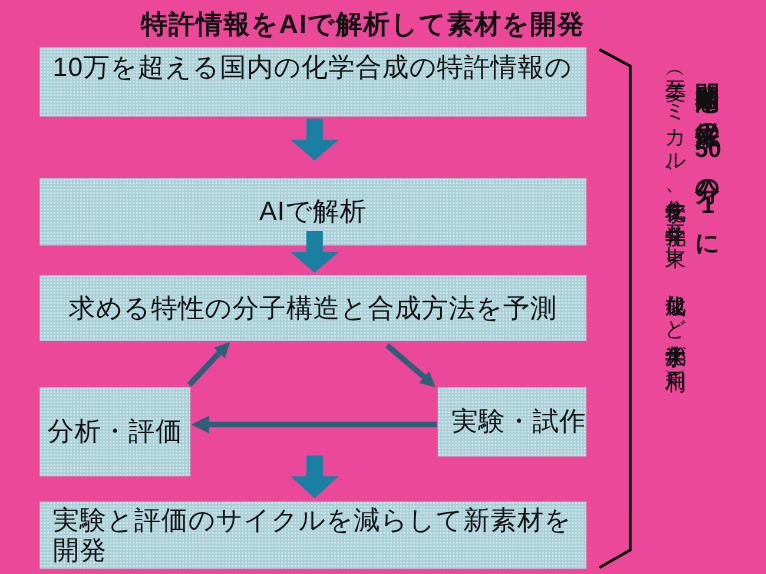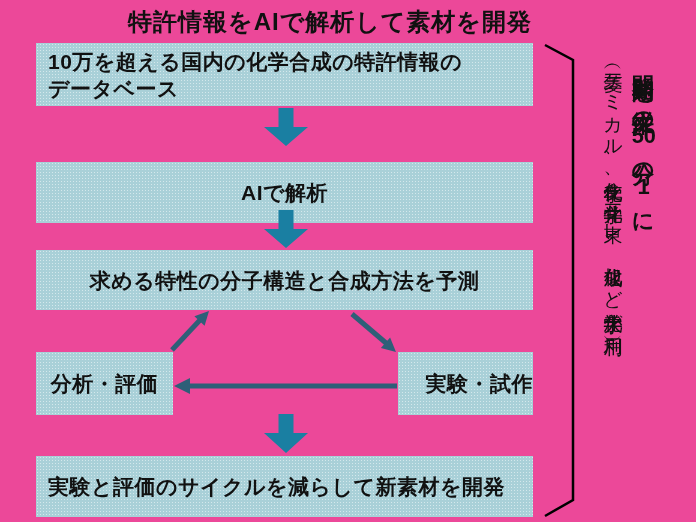--- a/index.html
+++ b/index.html
@@ -15,31 +15,31 @@
   .page-title{
     position:absolute;left:20px;top:6px;width:620px;
     text-align:center;font-size:24px;font-weight:bold;letter-spacing:1px;
   }
 
   .box{
     position:absolute;
     background-color:var(--box-fill);
     background-image:radial-gradient(rgba(255,255,255,.5) .8px, rgba(255,255,255,0) .9px);
     background-size:3px 3px;
-    font-size:21px;line-height:27px;letter-spacing:.5px;
-    display:flex;align-items:center;font-weight:bold;
+    font-size:24px;line-height:27px;letter-spacing:.5px;
+    display:flex;align-items:center;
   }
   .box.wide{left:36px;width:497px;}
   .box.center{justify-content:center;text-align:center;}
   .box.leftpad{padding-left:12px;box-sizing:border-box;}
 
   #box-db{top:43px;height:63px;align-items:flex-start;padding-top:5px;}
   #box-ai{top:162px;height:61px;}
   #box-predict{top:250px;height:60px;}
-  #box-analysis{left:36px;top:352px;width:137px;height:63px;justify-content:center;}
+  #box-analysis{left:36px;top:352px;width:137px;height:81px;justify-content:center;}
   #box-experiment{left:398px;top:352px;width:135px;height:63px;justify-content:flex-end;}
   #box-final{top:456px;height:61px;}
 
   .db-lines{display:block;}
 
   svg.overlay{position:absolute;left:0;top:0;width:696px;height:522px;pointer-events:none;}
 
   .v-annotation{
     position:absolute;left:558px;top:58px;height:402px;width:100px;
     writing-mode:vertical-rl;-ms-writing-mode:tb-rl;
@@ -52,21 +52,20 @@
 </head>
 <body>
 
 <div id="screen">
 
   <div class="page-title">特許情報をAIで解析して素材を開発</div>
 
   <div class="box wide leftpad" id="box-db">
     <span class="db-lines">
       <span style="display:block">10万を超える国内の化学合成の特許情報の</span>
-      <span style="display:block">データベース</span>
     </span>
   </div>
 
   <div class="box wide center" id="box-ai">
     <span>AIで解析</span>
   </div>
 
   <div class="box wide center" id="box-predict">
     <span>求める特性の分子構造と合成方法を予測</span>
   </div>

